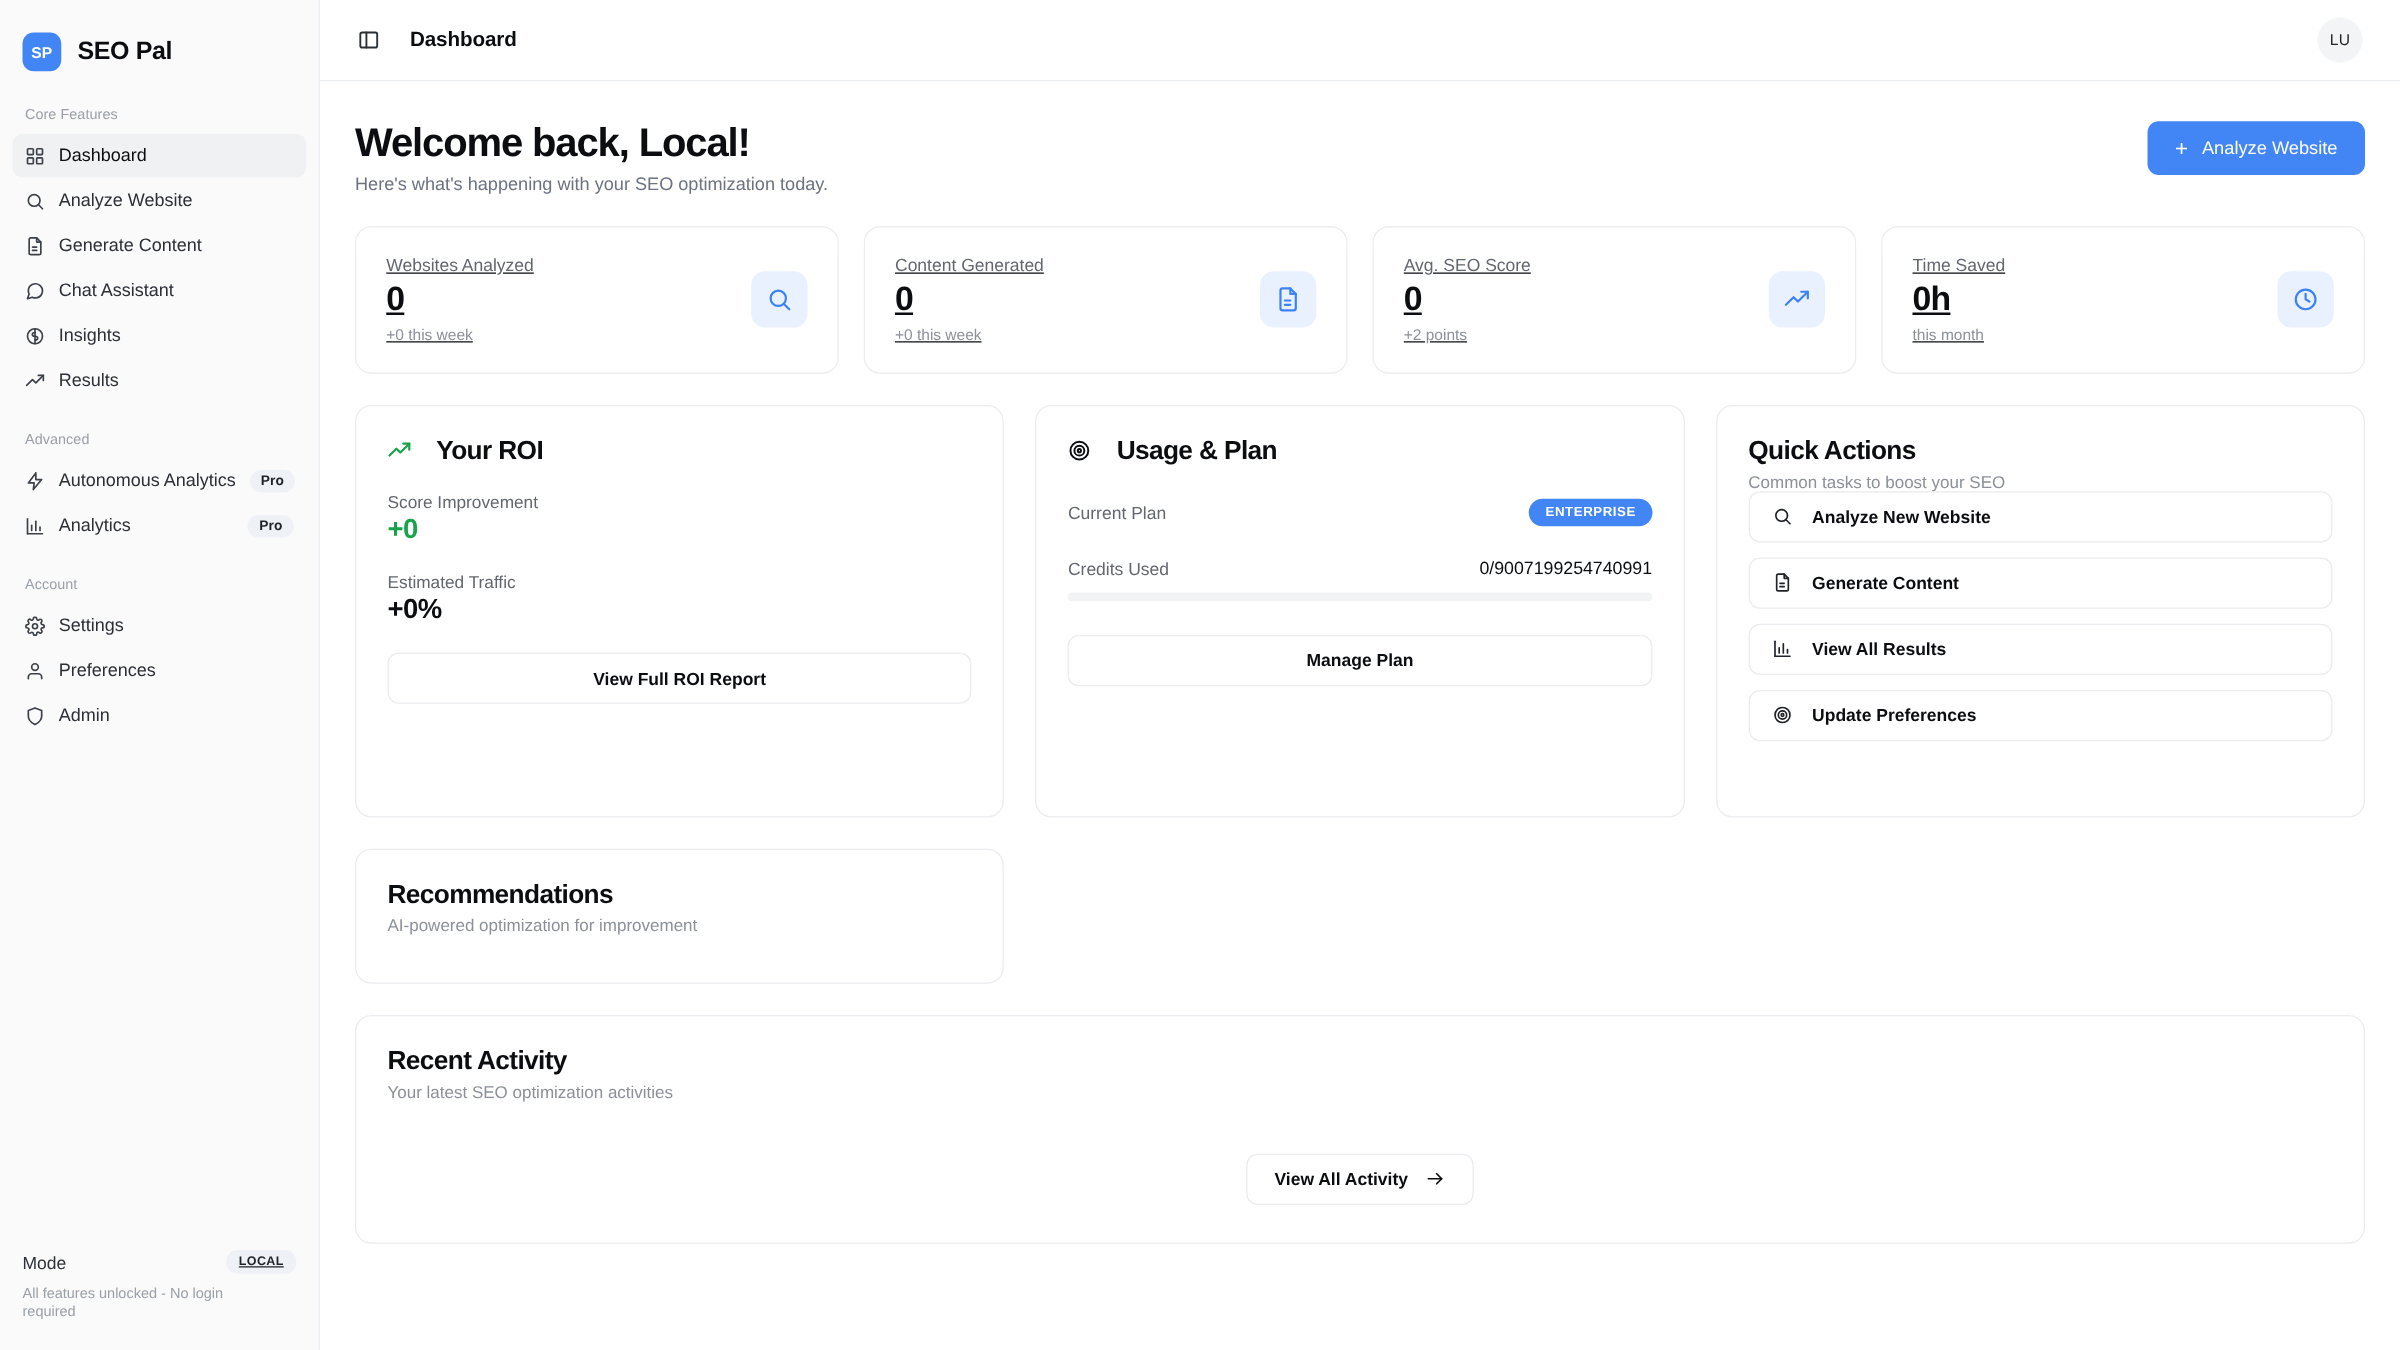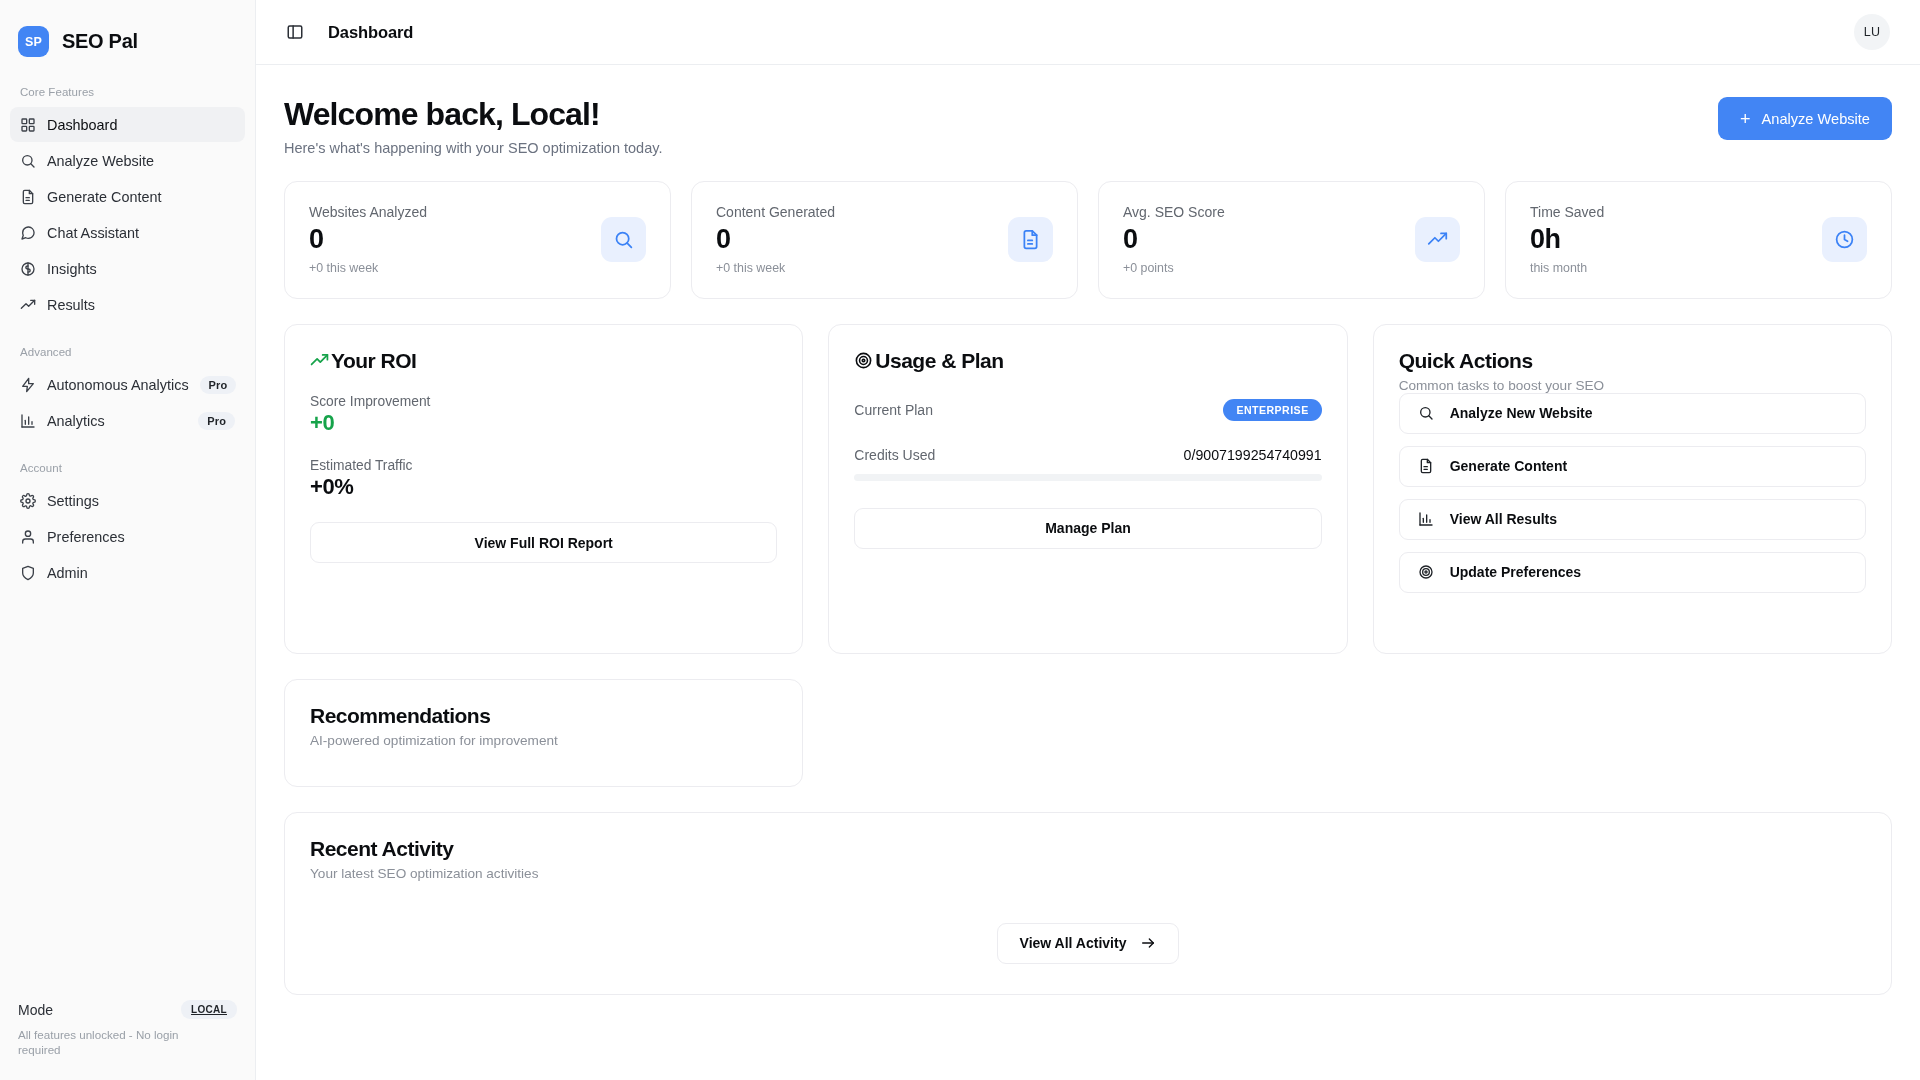--- a/index.html
+++ b/index.html
@@ -91,35 +91,35 @@
     height: 43px; padding: 0 22px; border-radius: 9px;
     font-size: 14.6px; font-weight: 500; font-family: inherit;
   }
   .primary-btn .plus { font-size: 18px; line-height: 1; font-weight: 400; }
 
   .card {
     background: #fff; border: 1px solid #ececf0; border-radius: 13px;
   }
 
   
-  .stats-row { display: grid; grid-template-columns: repeat(4, 1fr); gap: 20px; margin-top: 25px; }
+  .stats-row { display: grid; grid-template-columns: repeat(4, 1fr); gap: 20px; margin-top: 25px; text-decoration: underline; }
   .stat-card { padding: 22px 24px 22px 24px; display: flex; align-items: center; justify-content: space-between; min-height: 118px; }
   .stat-text { display: flex; flex-direction: column; }
   .stat-label { font-size: 14px; color: #62676f; margin-bottom: 4px; }
   .stat-value { font-size: 27px; font-weight: 700; color: #0b0d10; letter-spacing: -0.6px; line-height: 1.18; }
   .stat-sub { font-size: 12.4px; color: #8b9099; margin-top: 5px; }
   .stat-icon {
     width: 45px; height: 45px; border-radius: 11px; background: #e9f0fe;
     display: flex; align-items: center; justify-content: center; color: #3b82f6; flex: 0 0 45px;
   }
 
   
   .mid-row { display: grid; grid-template-columns: 1fr 1fr 1fr; gap: 25px; margin-top: 25px; }
   .panel { padding: 24px 25px 26px 25px; }
-  .panel-title-row { display: flex; align-items: center; gap: 2px; }
+  .panel-title-row { display: flex; align-items: center; gap: 20px; }
   .panel-title { font-size: 21px; font-weight: 700; letter-spacing: -0.5px; color: #0b0d10; }
   .panel-sub { font-size: 13.6px; color: #8b9099; margin-top: 5px; }
 
   .roi-panel { min-height: 330px; display: flex; flex-direction: column; }
   .metric-label { font-size: 13.8px; color: #62676f; }
   .metric-value { font-size: 22px; font-weight: 700; letter-spacing: -0.4px; line-height: 1.3; }
   .metric-value.green { color: #16a34a; }
   .metric-value.dark { color: #0b0d10; }
   .roi-metric { margin-top: 21px; }
   .ghost-btn {
@@ -375,21 +375,21 @@
                 <line x1="9" y1="13" x2="14" y2="13"></line>
                 <line x1="9" y1="17" x2="14" y2="17"></line>
               </svg>
           </div>
         </div>
 
         <div class="card stat-card">
           <div class="stat-text">
             <span class="stat-label">Avg. SEO Score</span>
             <span class="stat-value">0</span>
-            <span class="stat-sub">+0 points</span>
+            <span class="stat-sub">+2 points</span>
           </div>
           <div class="stat-icon">
             <svg width="21" height="21" viewBox="0 0 24 24" fill="none" stroke="currentColor" stroke-width="2" stroke-linecap="round" stroke-linejoin="round">
                 <polyline points="2 17 9 10 13 14 22 5"></polyline>
                 <polyline points="16 5 22 5 22 11"></polyline>
               </svg>
           </div>
         </div>
 
         <div class="card stat-card">

